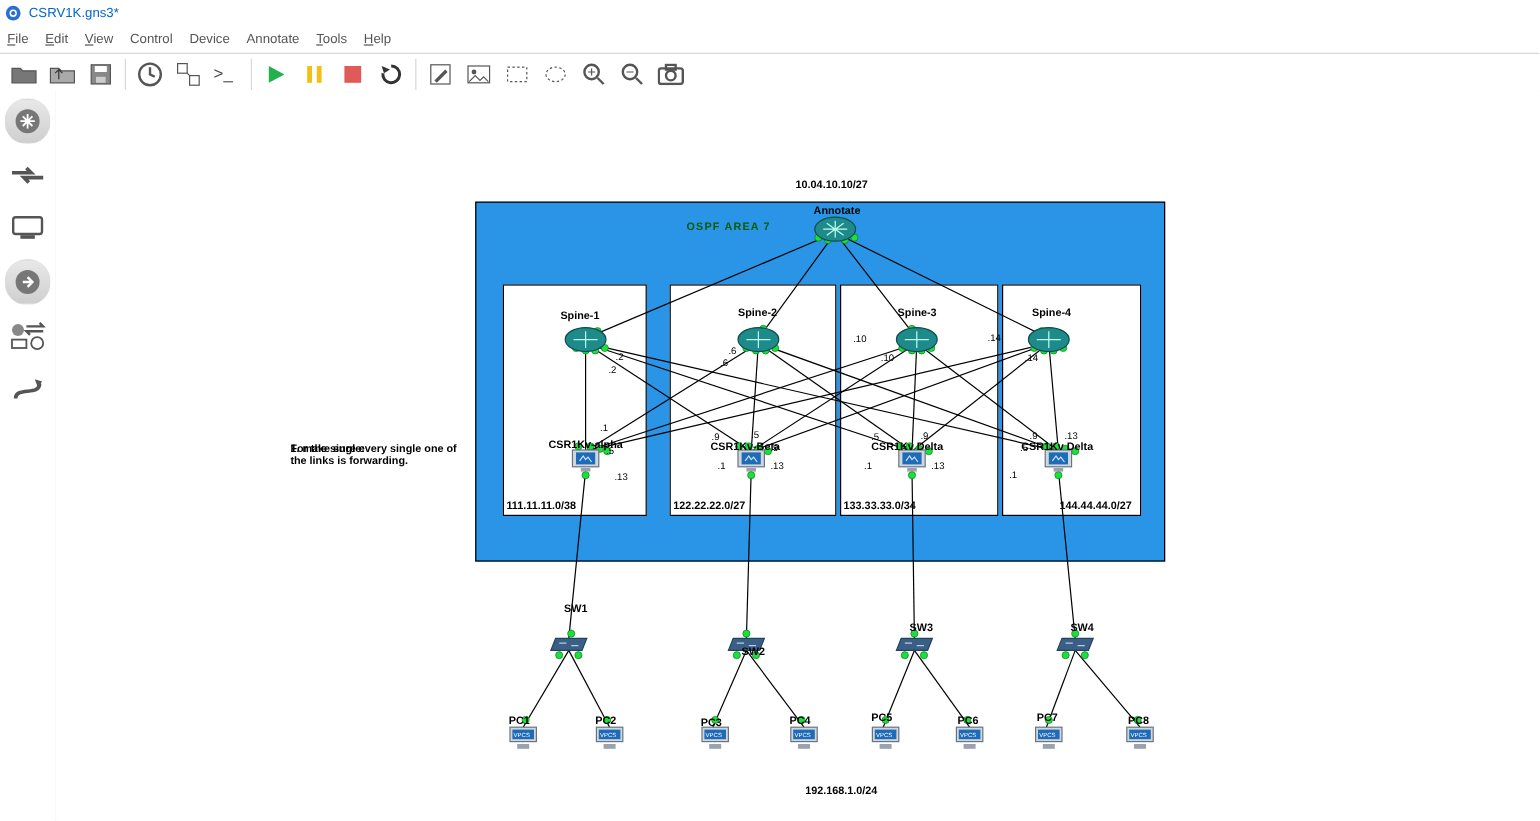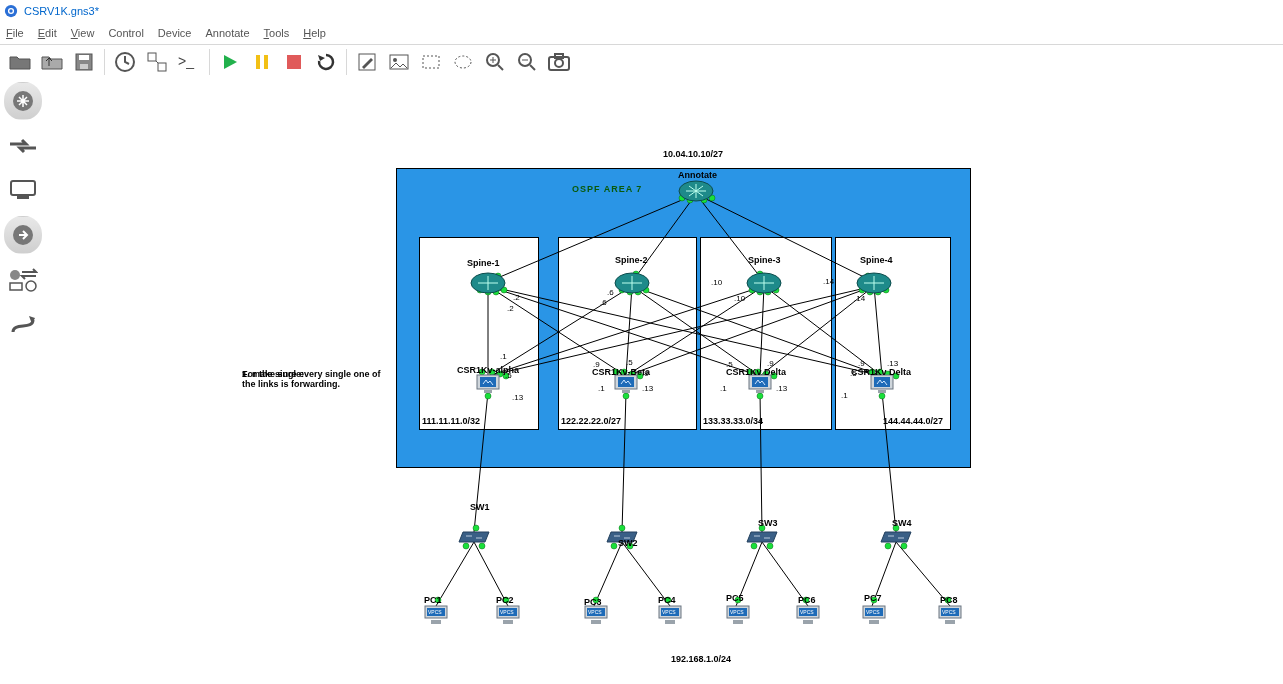--- a/index.html
+++ b/index.html
@@ -457,21 +457,21 @@
 
   <span class="lbl" style="left:378px;top:519px">PC1</span>
   <span class="lbl" style="left:450px;top:519px">PC2</span>
   <span class="lbl" style="left:538px;top:521px">PC3</span>
   <span class="lbl" style="left:612px;top:519px">PC4</span>
   <span class="lbl" style="left:680px;top:517px">PC5</span>
   <span class="lbl" style="left:752px;top:519px">PC6</span>
   <span class="lbl" style="left:818px;top:517px">PC7</span>
   <span class="lbl" style="left:894px;top:519px">PC8</span>
 
-  <span class="sublbl" style="left:376px;top:340px">111.11.11.0/32</span>
+  <span class="sublbl" style="left:376px;top:340px">111.11.11.0/38</span>
   <span class="sublbl" style="left:515px;top:340px">122.22.22.0/27</span>
   <span class="sublbl" style="left:657px;top:340px">133.33.33.0/34</span>
   <span class="sublbl" style="left:837px;top:340px">144.44.44.0/27</span>
   <span class="sublbl" style="left:625px;top:578px">192.168.1.0/24</span>
 
   <span class="tinylbl" style="left:467px;top:217px">.2</span>
   <span class="tinylbl" style="left:461px;top:228px">.2</span>
   <span class="tinylbl" style="left:454px;top:276px">.1</span>
   <span class="tinylbl" style="left:459px;top:295px">.5</span>
   <span class="tinylbl" style="left:466px;top:317px">.13</span>

